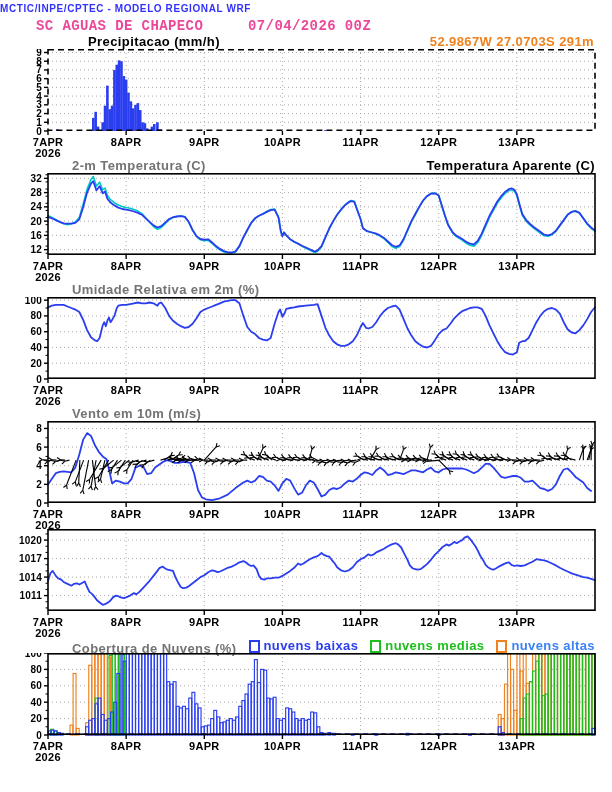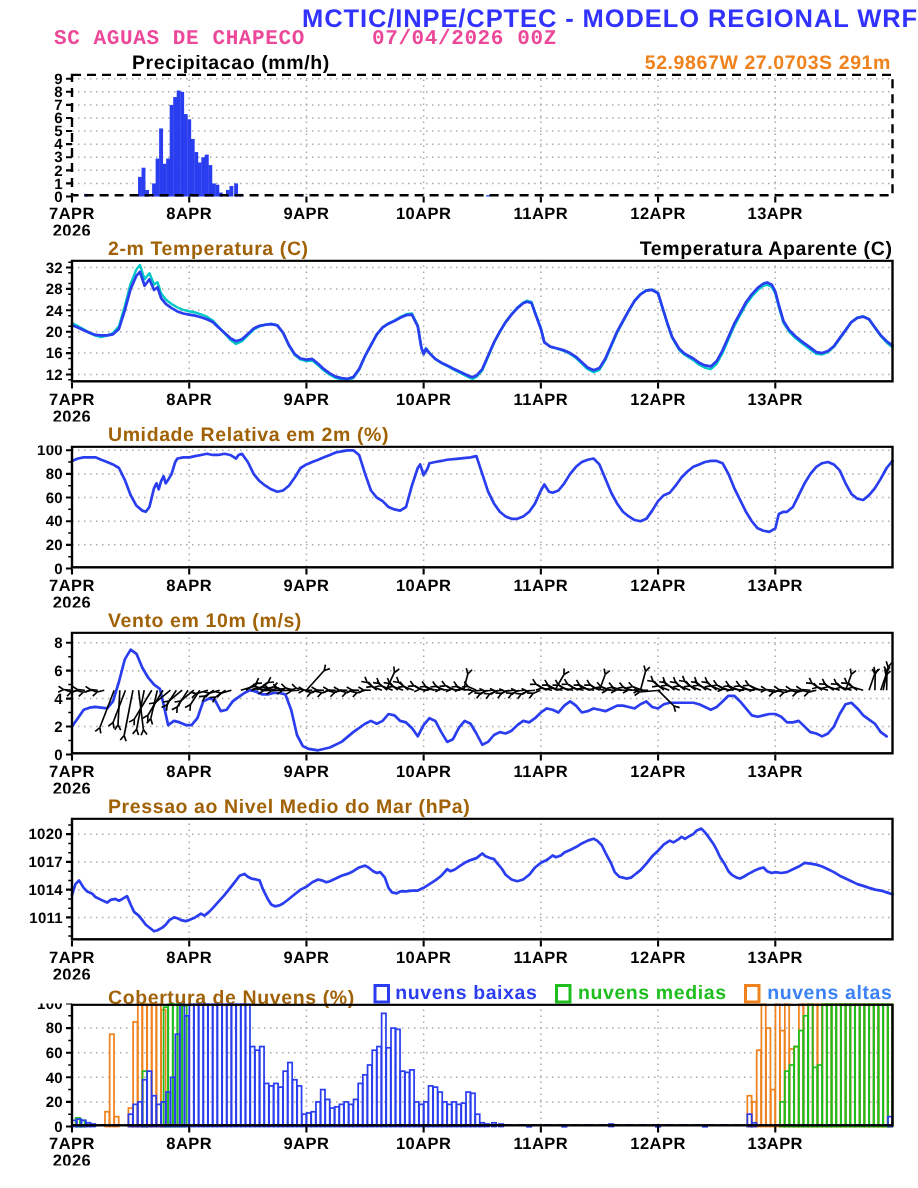--- a/index.html
+++ b/index.html
@@ -1,27 +1,27 @@
 <!DOCTYPE html>
 <html><head>
 <meta charset="utf-8">
 <style>
   html,body{margin:0;padding:0;background:#fff;}
   body{width:612px;height:792px;overflow:hidden;
        font-family:"Liberation Sans",sans-serif;font-weight:700;}
-  .hdr1{color:#3232ff;text-align:right;font-size:17px;letter-spacing:.6px;padding-top:3px;height:15px;}
+  .hdr1{color:#3232ff;text-align:left;font-size:10px;letter-spacing:.6px;padding-top:3px;height:15px;}
   .hdr2{position:relative;height:15px;color:#ec4899;font-size:14px;letter-spacing:.4px;font-family:Liberation Mono, monospace;}
   .hdr2 .station{position:absolute;left:36px;top:0;}
   .hdr2 .runtime{position:absolute;left:248px;top:0;}
   .hdr3{position:relative;height:16px;font-size:13px;letter-spacing:.4px;}
   .hdr3 .ptitle{position:absolute;left:88px;top:1px;color:#000;}
   .hdr3 .coords{position:absolute;right:18px;top:1px;color:#f0821e;}
   .trow{display:flex;justify-content:space-between;align-items:baseline;
         margin:1px 17px 0 72px;height:15px;font-size:13px;letter-spacing:.4px;}
-  .ptitle{color:#a16207;}
+  .ptitle{color:#737373;}
   .t-cyan{color:#000000;}
   .c-blue{color:#2a3ef0;} .c-green{color:#1ebe1e;} .c-orange{color:#3b82f6;}
   .leg{display:inline-flex;align-items:flex-end;gap:4px;}
   .sq{display:inline-block;width:7px;height:9px;border:2px solid;background:#fff;}
   .sq-blue{border-color:#2a3ef0;} .sq-green{border-color:#1ebe1e;} .sq-orange{border-color:#f0821e;}
   svg.plot{display:block;}
   svg.plot text{font-family:"Liberation Sans",sans-serif;font-weight:700;fill:#000;}
   .ylab{font-size:10px;letter-spacing:.2px;}
   .xlab{font-size:11px;letter-spacing:.3px;}
 </style>
@@ -741,23 +741,20 @@
         <line x1="360.57142857142856" y1="82" x2="360.57142857142856" y2="86" stroke="#000" stroke-width="1.4"></line>
         <text x="360.57142857142856" y="97" text-anchor="middle" class="xlab">11APR</text>
         <line x1="438.7142857142857" y1="82" x2="438.7142857142857" y2="86" stroke="#000" stroke-width="1.4"></line>
         <text x="438.7142857142857" y="97" text-anchor="middle" class="xlab">12APR</text>
         <line x1="516.8571428571429" y1="82" x2="516.8571428571429" y2="86" stroke="#000" stroke-width="1.4"></line>
         <text x="516.8571428571429" y="97" text-anchor="middle" class="xlab">13APR</text>
       </svg>
   </section>
 
   <section class="panel">
-    <div class="trow">
-      <span class="ptitle">Pressao ao Nivel Medio do Mar (hPa)</span>
-    </div>
     <svg class="plot" id="plot-pressure" width="612" height="108" viewBox="0 0 612 108">
         <line x1="48" y1="66.58646616541348" x2="595" y2="66.58646616541348" stroke="#aaaaaa" stroke-width="1" stroke-dasharray="1 3"></line>
         <line x1="48" y1="48.09022556390966" x2="595" y2="48.09022556390966" stroke="#aaaaaa" stroke-width="1" stroke-dasharray="1 3"></line>
         <line x1="48" y1="29.593984962405838" x2="595" y2="29.593984962405838" stroke="#aaaaaa" stroke-width="1" stroke-dasharray="1 3"></line>
         <line x1="48" y1="11.097744360902015" x2="595" y2="11.097744360902015" stroke="#aaaaaa" stroke-width="1" stroke-dasharray="1 3"></line>
         <line x1="126.14285714285714" y1="0" x2="126.14285714285714" y2="82" stroke="#aaaaaa" stroke-width="1" stroke-dasharray="1 3"></line>
         <line x1="204.28571428571428" y1="0" x2="204.28571428571428" y2="82" stroke="#aaaaaa" stroke-width="1" stroke-dasharray="1 3"></line>
         <line x1="282.42857142857144" y1="0" x2="282.42857142857144" y2="82" stroke="#aaaaaa" stroke-width="1" stroke-dasharray="1 3"></line>
         <line x1="360.57142857142856" y1="0" x2="360.57142857142856" y2="82" stroke="#aaaaaa" stroke-width="1" stroke-dasharray="1 3"></line>
         <line x1="438.7142857142857" y1="0" x2="438.7142857142857" y2="82" stroke="#aaaaaa" stroke-width="1" stroke-dasharray="1 3"></line>

